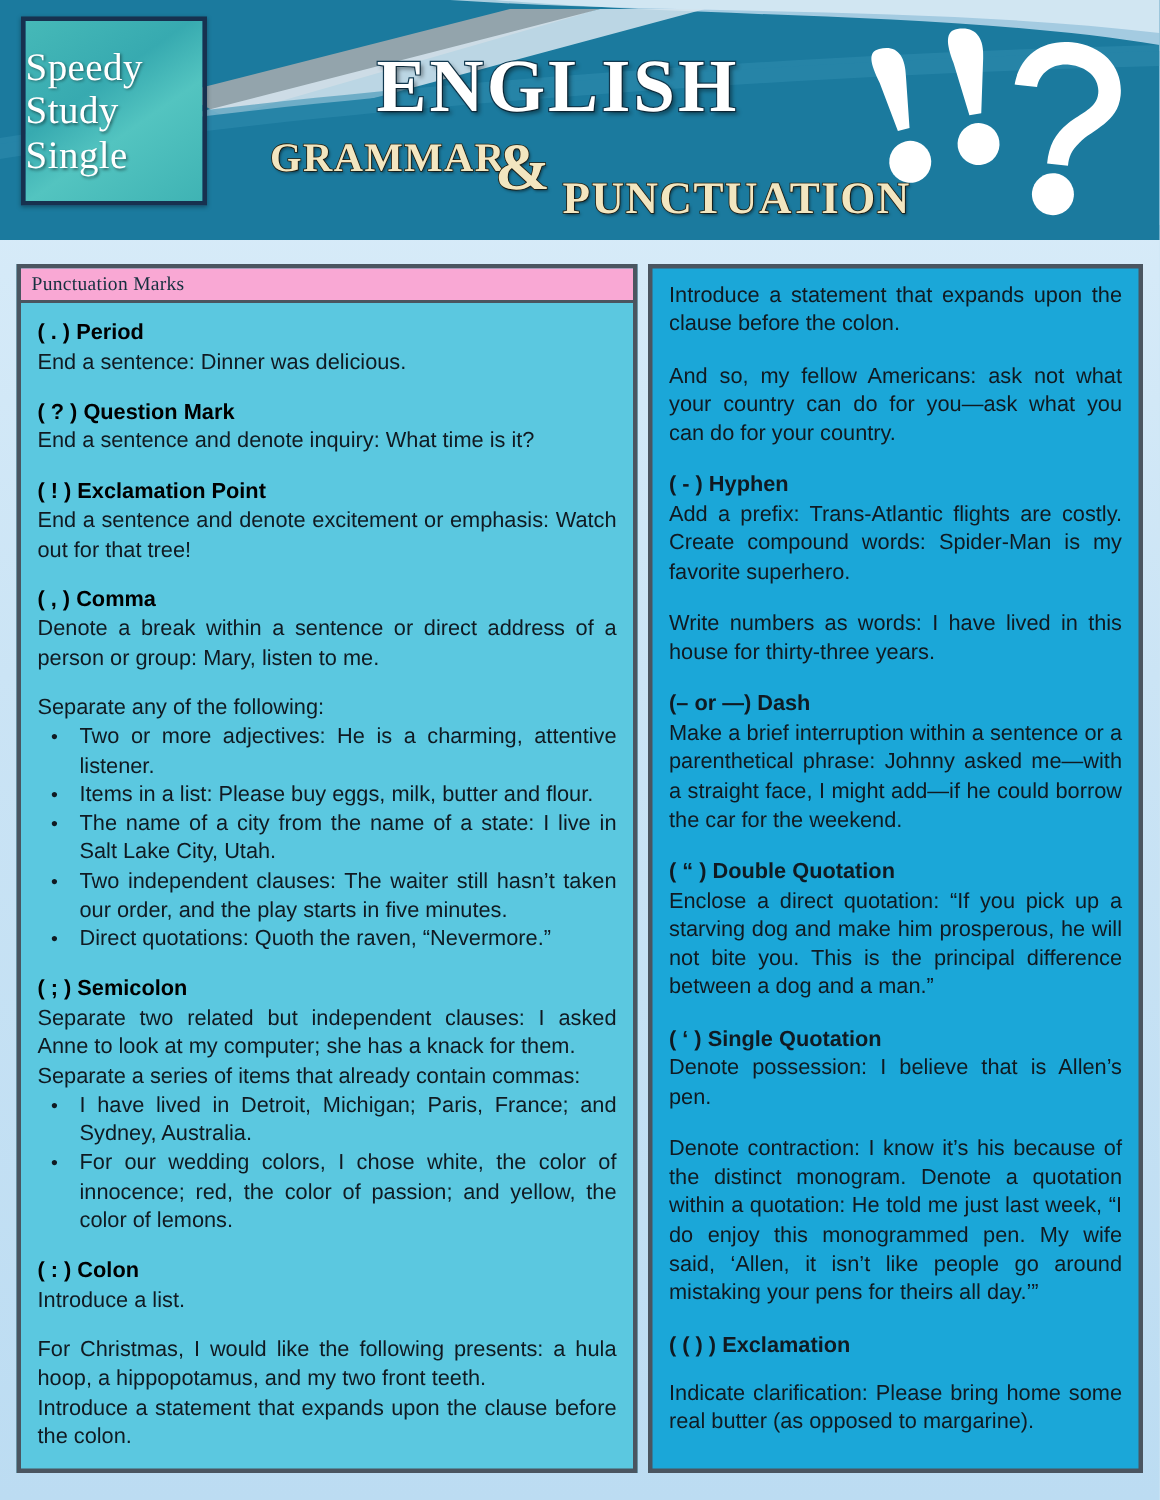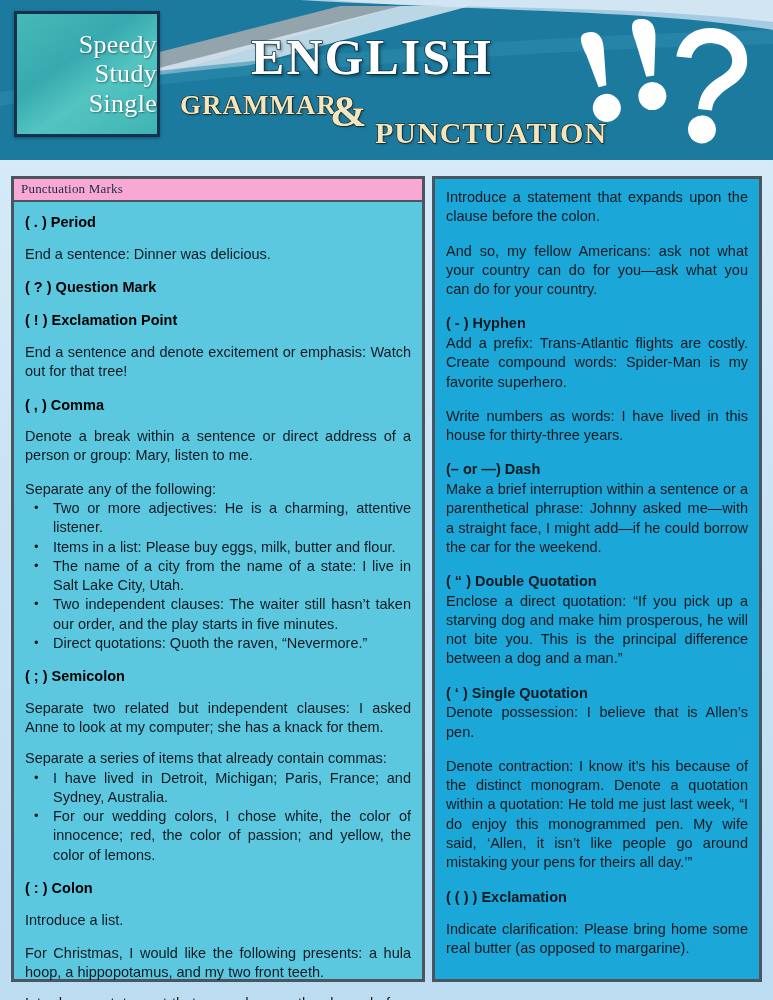--- a/index.html
+++ b/index.html
@@ -43,27 +43,27 @@
     top: 0;
     width: 773px;
     height: 160px;
   }
 
   
   .logo-box {
     position: absolute;
     left: 14px;
     top: 11px;
-    width: 146px;
+    width: 124px;
     height: 126px;
     border: 3px solid #17314f;
     background: linear-gradient(145deg, #46b9b8 0%, #37aab0 38%, #53c4c0 60%, #3fb3b4 100%);
     display: flex;
     flex-direction: column;
-    align-items: flex-end;
+    align-items: flex-start;
     justify-content: center;
     box-shadow: 0 1px 3px rgba(0,0,0,0.35);
   }
 
   .logo-line {
     font-family: "Liberation Serif", serif;
     color: #ffffff;
     font-size: 26px;
     line-height: 1.12;
     letter-spacing: 0.3px;
@@ -191,21 +191,21 @@
     margin-bottom: 0px;
     line-height: 1.35;
   }
   .mark-title:first-child { margin-top: 2px; }
 
   .body-text {
     font-size: 14.5px;
     color: #101a22;
     line-height: 1.33;
     text-align: justify;
-    margin-top: 12px;
+    margin-top: 0px;
   }
 
   .body-text.gap {
     margin-top: 14px;
   }
 
   ul.bullets {
     list-style: none;
     margin: 0;
     padding: 0;
@@ -308,20 +308,21 @@
 
     <div class="col-left">
       <div class="section-header">Punctuation Marks</div>
 
       <div class="col-left-body">
 
         <div class="mark-title">( . ) Period</div>
         <div class="body-text">End a sentence: Dinner was delicious.</div>
 
         <div class="mark-title">( ? ) Question Mark</div>
+        <div class="body-text">End a sentence and denote inquiry: What time is it?</div>
 
         <div class="mark-title">( ! ) Exclamation Point</div>
         <div class="body-text">End a sentence and denote excitement or emphasis: Watch out for that tree!</div>
 
         <div class="mark-title">( , ) Comma</div>
         <div class="body-text">Denote a break within a sentence or direct address of a person or group: Mary, listen to me.</div>
         <div class="body-text gap">Separate any of the following:</div>
         <ul class="bullets">
           <li>Two or more adjectives: He is a charming, attentive listener.</li>
           <li>Items in a list: Please buy eggs, milk, butter and flour.</li>

